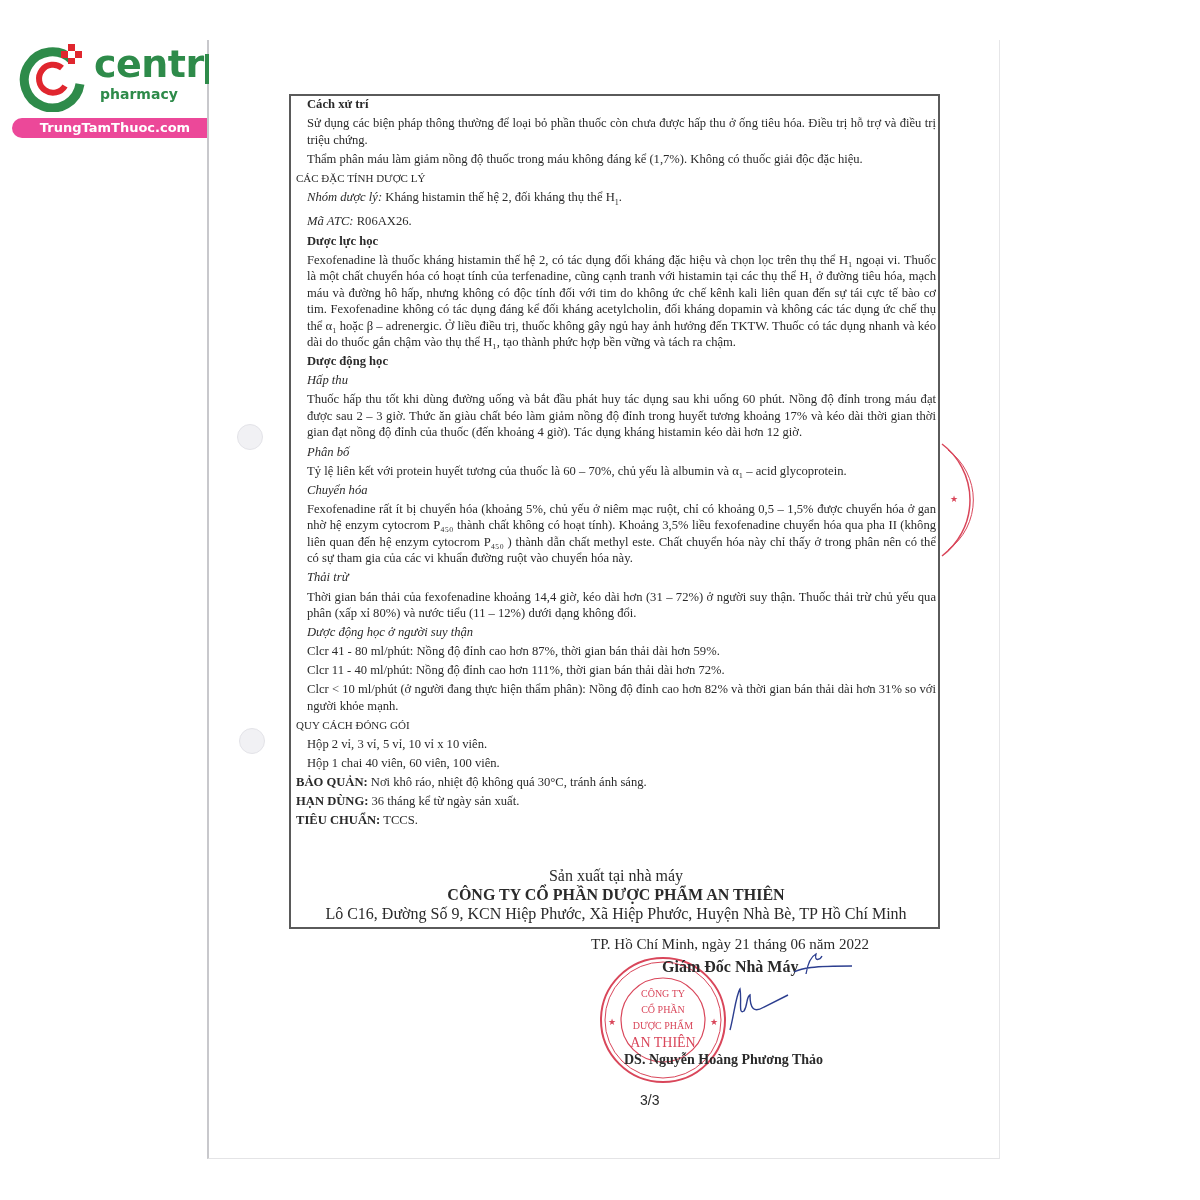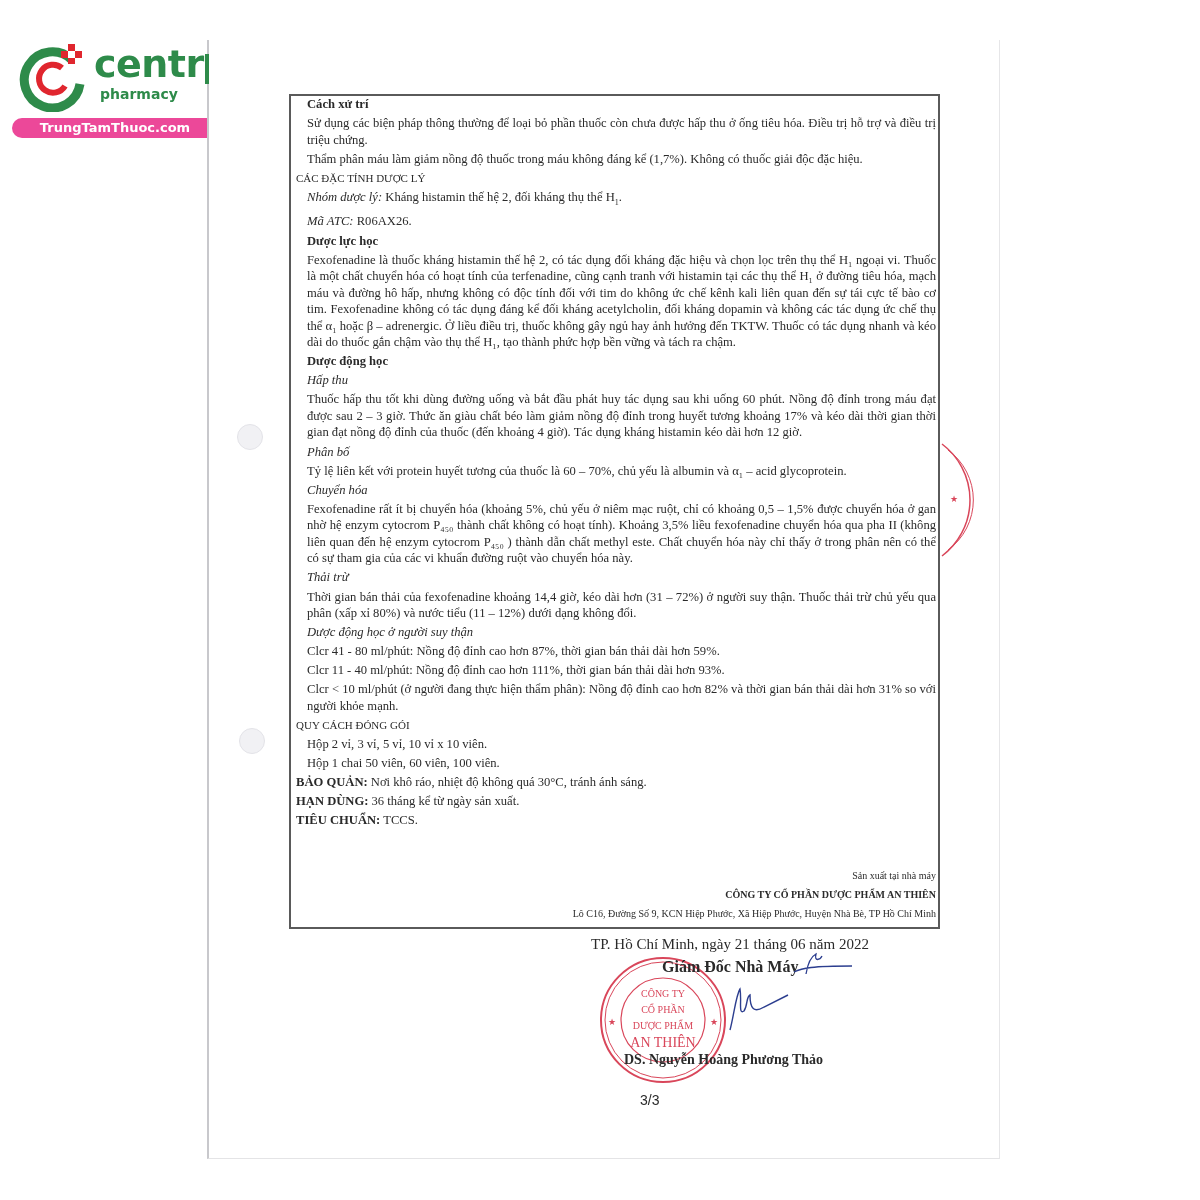--- a/index.html
+++ b/index.html
@@ -24,21 +24,21 @@
   .frame { position:absolute; left:289px; top:94px; width:651px; height:835px;
        border:2px solid #5a5a5a; box-sizing:border-box; }
   .content { position:absolute; left:296px; top:96px; width:640px; font-size:12.6px; line-height:16.5px; }
   .content p { margin:0 0 2.6px 0; padding-left:11px; text-align:justify; }
   .content .h { font-weight:bold; padding-left:11px; margin:0 0 2.6px 0; }
   .content .H { font-weight:normal; font-size:11px; padding-left:0; margin:0 0 2.6px 0; }
   .content .it { font-style:italic; padding-left:11px; margin:0 0 2.6px 0; }
   .content .kv { padding-left:0; }
   .content .kv b { font-weight:bold; }
 
-  .maker { position:absolute; left:296px; top:866px; width:640px; text-align:right; font-size:10px; line-height:19px; }
+  .maker { position:absolute; left:296px; top:866px; width:640px; text-align:center; font-size:16px; line-height:19px; }
   .maker .co { font-weight:bold; }
 
   .date { position:absolute; left:591px; top:936px; font-size:15px; }
   .title-sign { position:absolute; left:662px; top:958px; font-size:16px; font-weight:bold; }
   .signer { position:absolute; left:624px; top:1052px; font-size:14px; font-weight:bold; }
   .pageno { position:absolute; left:600px; top:1092px; font-size:14px; font-family:"Liberation Sans", sans-serif;margin-left:40px; }
 
   .stamp { position:absolute; left:598px; top:955px; width:130px; height:130px; }
   .stamp2 { position:absolute; left:940px; top:440px; width:40px; height:120px; }
   .sig { position:absolute; }
@@ -82,26 +82,26 @@
   <div class="it">Hấp thu</div>
   <p>Thuốc hấp thu tốt khi dùng đường uống và bắt đầu phát huy tác dụng sau khi uống 60 phút. Nồng độ đỉnh trong máu đạt được sau 2 – 3 giờ. Thức ăn giàu chất béo làm giảm nồng độ đỉnh trong huyết tương khoảng 17% và kéo dài thời gian thời gian đạt nồng độ đỉnh của thuốc (đến khoảng 4 giờ). Tác dụng kháng histamin kéo dài hơn 12 giờ.</p>
   <div class="it">Phân bố</div>
   <p>Tỷ lệ liên kết với protein huyết tương của thuốc là 60 – 70%, chủ yếu là albumin và α₁ – acid glycoprotein.</p>
   <div class="it">Chuyển hóa</div>
   <p>Fexofenadine rất ít bị chuyển hóa (khoảng 5%, chủ yếu ở niêm mạc ruột, chỉ có khoảng 0,5 – 1,5% được chuyển hóa ở gan nhờ hệ enzym cytocrom P₄₅₀ thành chất không có hoạt tính). Khoảng 3,5% liều fexofenadine chuyển hóa qua pha II (không liên quan đến hệ enzym cytocrom P₄₅₀ ) thành dẫn chất methyl este. Chất chuyển hóa này chỉ thấy ở trong phân nên có thể có sự tham gia của các vi khuẩn đường ruột vào chuyển hóa này.</p>
   <div class="it">Thải trừ</div>
   <p>Thời gian bán thải của fexofenadine khoảng 14,4 giờ, kéo dài hơn (31 – 72%) ở người suy thận. Thuốc thải trừ chủ yếu qua phân (xấp xỉ 80%) và nước tiểu (11 – 12%) dưới dạng không đổi.</p>
   <div class="it">Dược động học ở người suy thận</div>
   <p>Clcr 41 - 80 ml/phút: Nồng độ đỉnh cao hơn 87%, thời gian bán thải dài hơn 59%.</p>
-  <p>Clcr 11 - 40 ml/phút: Nồng độ đỉnh cao hơn 111%, thời gian bán thải dài hơn 93%.</p>
+  <p>Clcr 11 - 40 ml/phút: Nồng độ đỉnh cao hơn 111%, thời gian bán thải dài hơn 72%.</p>
   <p>Clcr &lt; 10 ml/phút (ở người đang thực hiện thẩm phân): Nồng độ đỉnh cao hơn 82% và thời gian bán thải dài hơn 31% so với người khỏe mạnh.</p>
 
   <div class="H">QUY CÁCH ĐÓNG GÓI</div>
   <p>Hộp 2 vỉ, 3 vỉ, 5 vỉ, 10 vỉ x 10 viên.</p>
-  <p>Hộp 1 chai 50 viên, 60 viên, 100 viên.</p>
+  <p>Hộp 1 chai 40 viên, 60 viên, 100 viên.</p>
 
   <p class="kv"><b>BẢO QUẢN:</b><span> Nơi khô ráo, nhiệt độ không quá 30°C, tránh ánh sáng.</span></p>
   <p class="kv"><b>HẠN DÙNG:</b><span> 36 tháng kể từ ngày sản xuất.</span></p>
   <p class="kv"><b>TIÊU CHUẨN:</b><span> TCCS.</span></p>
 </div>
 
 <div class="maker">
   <div>Sản xuất tại nhà máy</div>
   <div class="co">CÔNG TY CỔ PHẦN DƯỢC PHẨM AN THIÊN</div>
   <div>Lô C16, Đường Số 9, KCN Hiệp Phước, Xã Hiệp Phước, Huyện Nhà Bè, TP Hồ Chí Minh</div>

